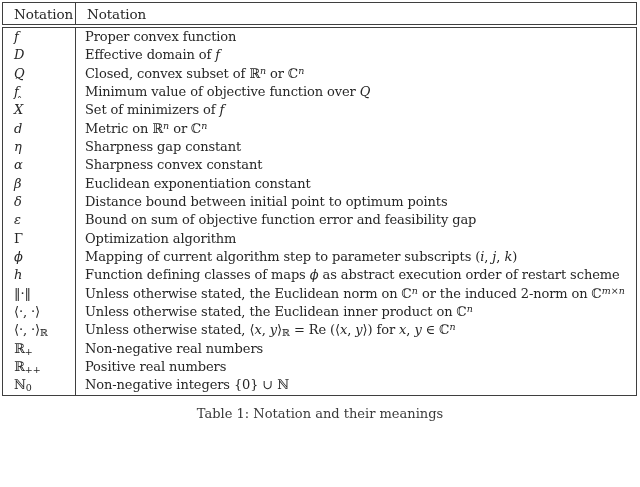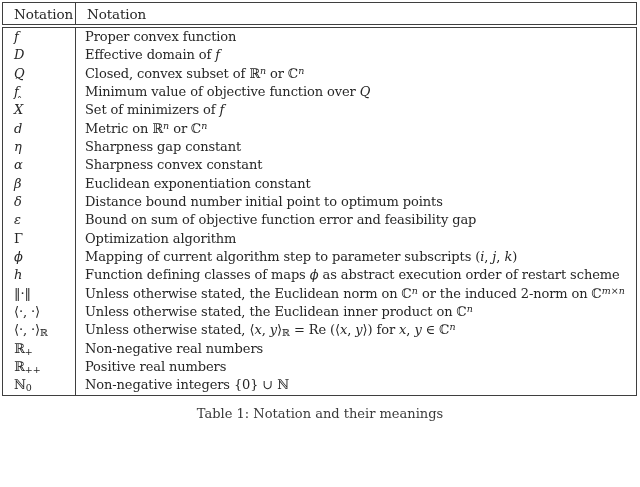--- a/index.html
+++ b/index.html
@@ -100,21 +100,21 @@
         <tr>
           <td class="notation-cell"><span class="mi">α</span></td>
           <td class="meaning-cell">Sharpness convex constant</td>
         </tr>
         <tr>
           <td class="notation-cell"><span class="mi">β</span></td>
           <td class="meaning-cell">Euclidean exponentiation constant</td>
         </tr>
         <tr>
           <td class="notation-cell"><span class="mi">δ</span></td>
-          <td class="meaning-cell">Distance bound number initial point to optimum points</td>
+          <td class="meaning-cell">Distance bound between initial point to optimum points</td>
         </tr>
         <tr>
           <td class="notation-cell"><span class="mi">ε</span></td>
           <td class="meaning-cell">Bound on sum of objective function error and feasibility gap</td>
         </tr>
         <tr>
           <td class="notation-cell">Γ</td>
           <td class="meaning-cell">Optimization algorithm</td>
         </tr>
         <tr>

